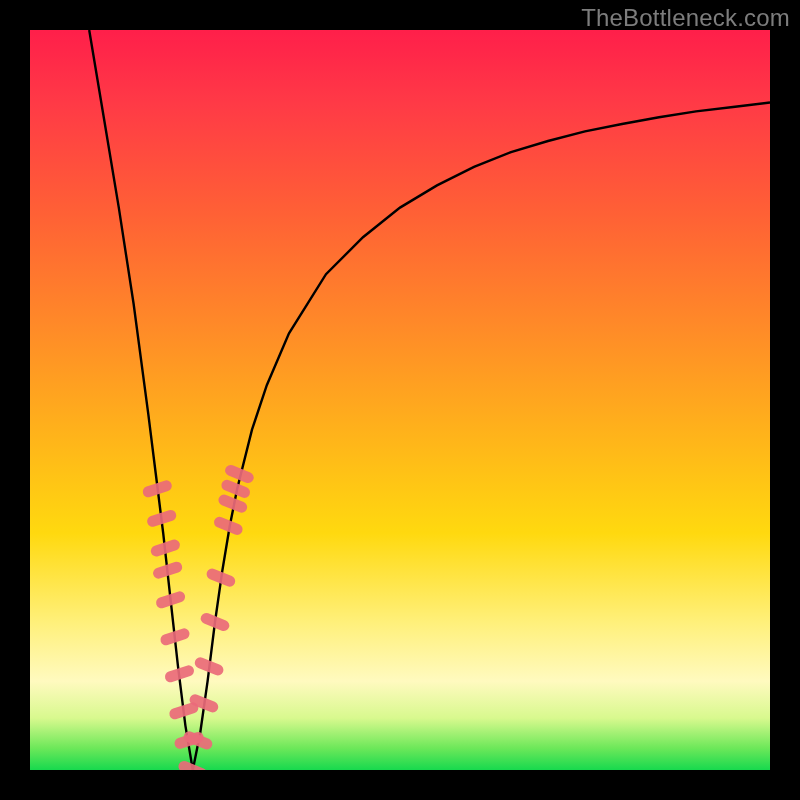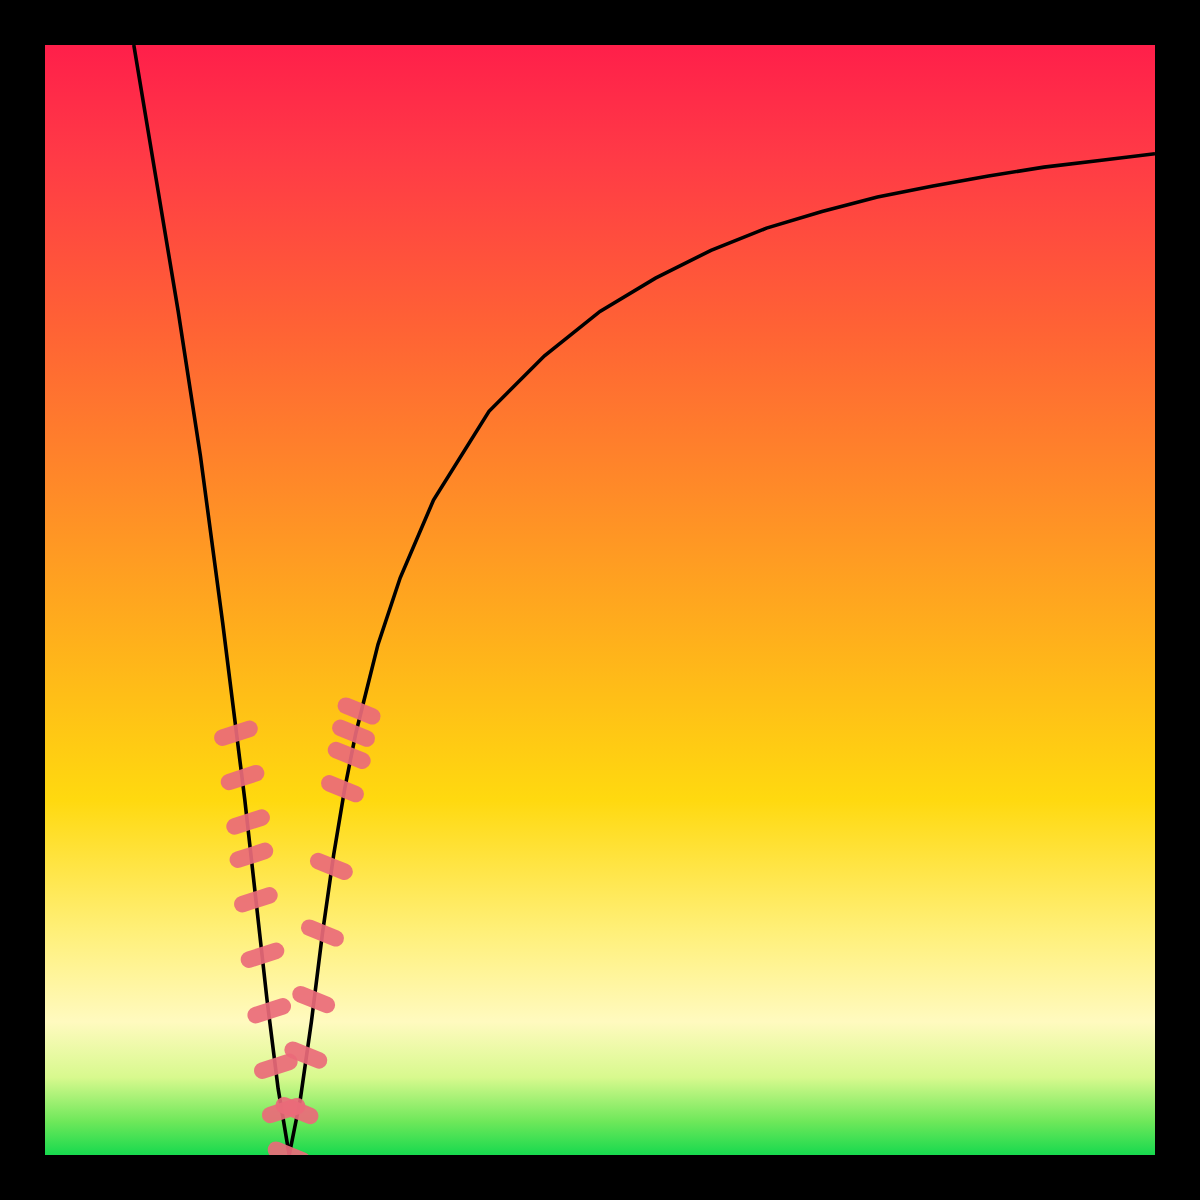--- a/index.html
+++ b/index.html
@@ -56,20 +56,21 @@
     left: 0;
     top: 0;
     width: 740px;
     height: 740px;
   }
 </style>
 </head>
 <body>
 
 <div class="frame">
+  <div class="watermark">TheBottleneck.com</div>
   <div class="plot-area">
     <svg class="overlay" viewBox="0 0 740 740">
       <path id="curve-path" fill="none" stroke="#000000" stroke-width="2.4" d="M59.2 0.0 L74.0 88.8 L88.8 177.6 L103.6 273.8 L118.4 384.8 L125.8 444.0 L133.2 503.2 L140.6 569.8 L148.0 636.4 L155.4 695.6 L162.8 740.0 L170.2 703.0 L177.6 651.2 L185.0 592.0 L192.4 540.2 L199.8 495.8 L207.2 458.8 L222.0 399.6 L236.8 355.2 L259.0 303.4 L296.0 244.2 L333.0 207.2 L370.0 177.6 L407.0 155.4 L444.0 136.9 L481.0 122.1 L518.0 111.0 L555.0 101.4 L592.0 94.0 L629.0 87.3 L666.0 81.4 L703.0 77.0 L740.0 72.5 "></path>
       <g id="markers-group">
           <rect x="121.8" y="443.8" width="11" height="30" rx="5.5" fill="#ea6a79" fill-opacity="0.92" stroke="#c94b5b" stroke-width="0" transform="rotate(72 127.3 458.8)"></rect>
           <rect x="126.2" y="473.4" width="11" height="30" rx="5.5" fill="#ea6a79" fill-opacity="0.92" stroke="#c94b5b" stroke-width="0" transform="rotate(72 131.7 488.4)"></rect>
           <rect x="129.9" y="503.0" width="11" height="30" rx="5.5" fill="#ea6a79" fill-opacity="0.92" stroke="#c94b5b" stroke-width="0" transform="rotate(72 135.4 518.0)"></rect>
           <rect x="132.1" y="525.2" width="11" height="30" rx="5.5" fill="#ea6a79" fill-opacity="0.92" stroke="#c94b5b" stroke-width="0" transform="rotate(72 137.6 540.2)"></rect>
           <rect x="135.1" y="554.8" width="11" height="30" rx="5.5" fill="#ea6a79" fill-opacity="0.92" stroke="#c94b5b" stroke-width="0" transform="rotate(72 140.6 569.8)"></rect>
           <rect x="139.5" y="591.8" width="11" height="30" rx="5.5" fill="#ea6a79" fill-opacity="0.92" stroke="#c94b5b" stroke-width="0" transform="rotate(72 145.0 606.8)"></rect>

